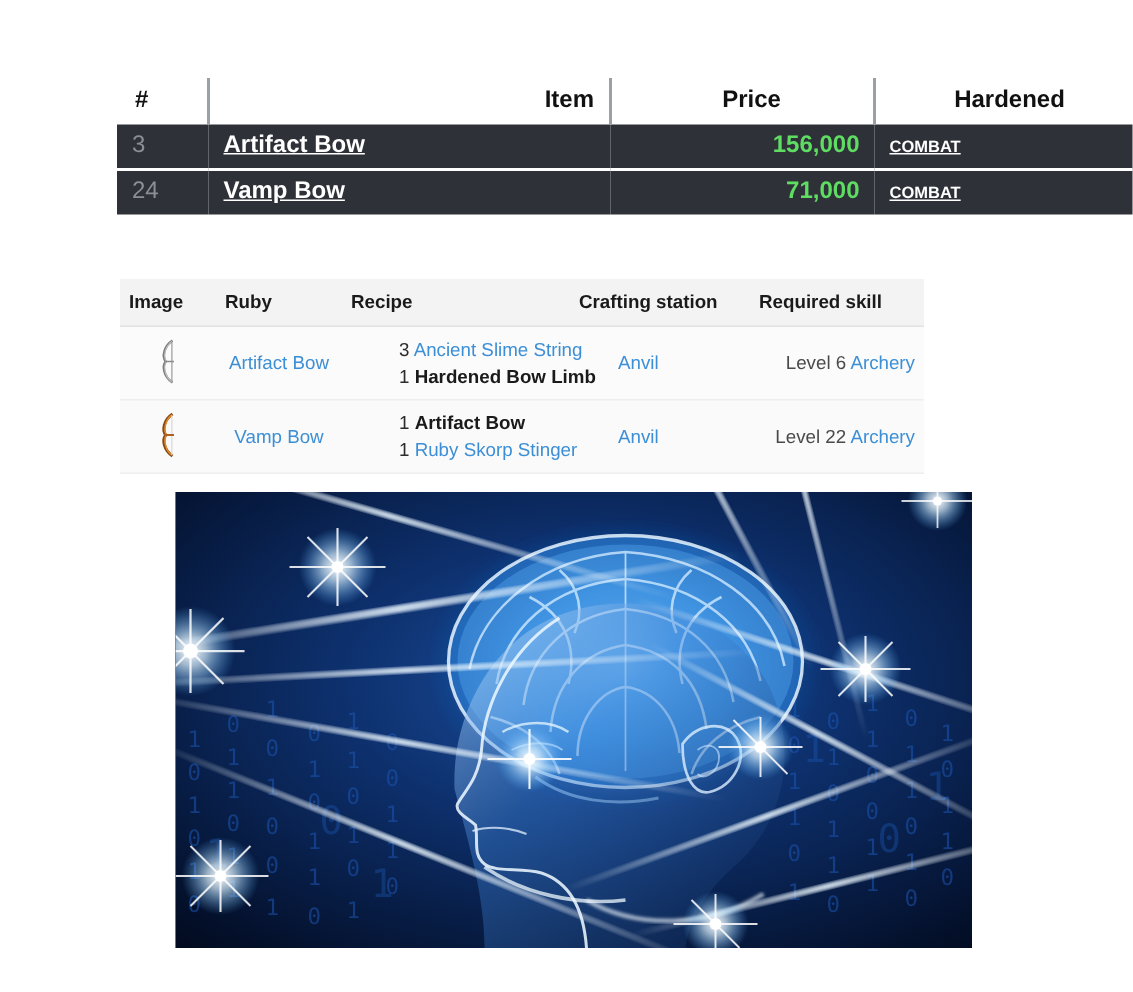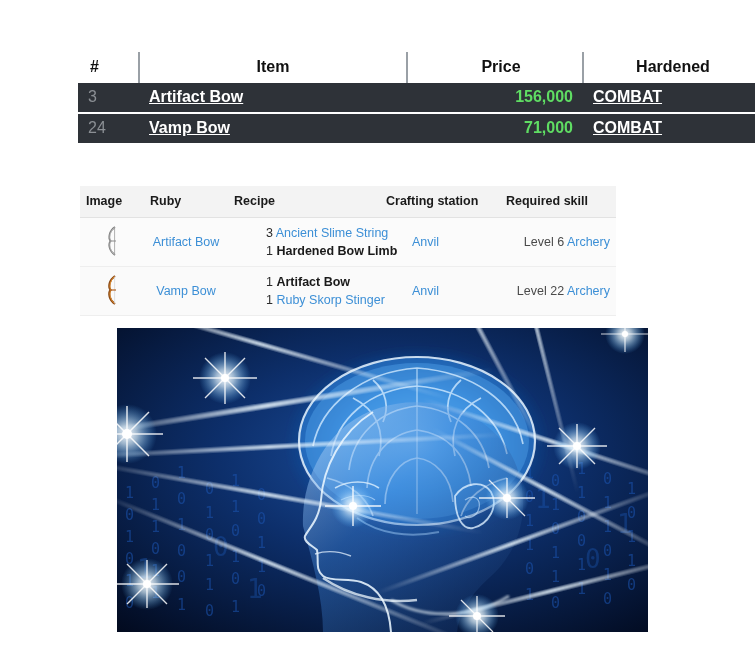--- a/index.html
+++ b/index.html
@@ -26,21 +26,21 @@
     border-collapse: collapse;
     width: 584px;
     table-layout: fixed;
   }
   table.price-table th {
     background: #ffffff;
     color: #111111;
     font-size: 16px;
     font-weight: bold;
     padding: 6px 10px 7px 10px;
-    text-align: center;
+    text-align: right;
     border-right: 2px solid #9aa0a6;
     white-space: nowrap;
   }
   table.price-table th.th-num   { width: 38px;  text-align: left; padding-left: 12px;}
   table.price-table th.th-item  { width: 246px; }
   table.price-table th.th-price { width: 142px; text-align: center; padding-left: 22px; }
   table.price-table th.th-cat   { width: 158px; text-align: center; border-right: 2px solid #9aa0a6;}
 
   table.price-table td {
     background: #2e3238;
@@ -67,21 +67,21 @@
     color: #5fdd63;
     font-weight: bold;
     text-align: right;
     padding-right: 18px;
     font-size: 16px;
   }
   td.c-cat a {
     color: #ffffff;
     text-decoration: underline;
     font-weight: bold;
-    font-size: 16px;
+    font-size: 11px;
   }
   
   tr.prow-0 td.c-cat { box-shadow: 3px 0 0 0 #ffffff; }
   tr.prow-1 td.c-cat { box-shadow: 8px 0 0 0 #ffffff; }
   tr.prow-2 td.c-cat { box-shadow: 3px 0 0 0 #ffffff; }
 
   
   #craft-table-wrap {
     position: absolute;
     left: 80px;

